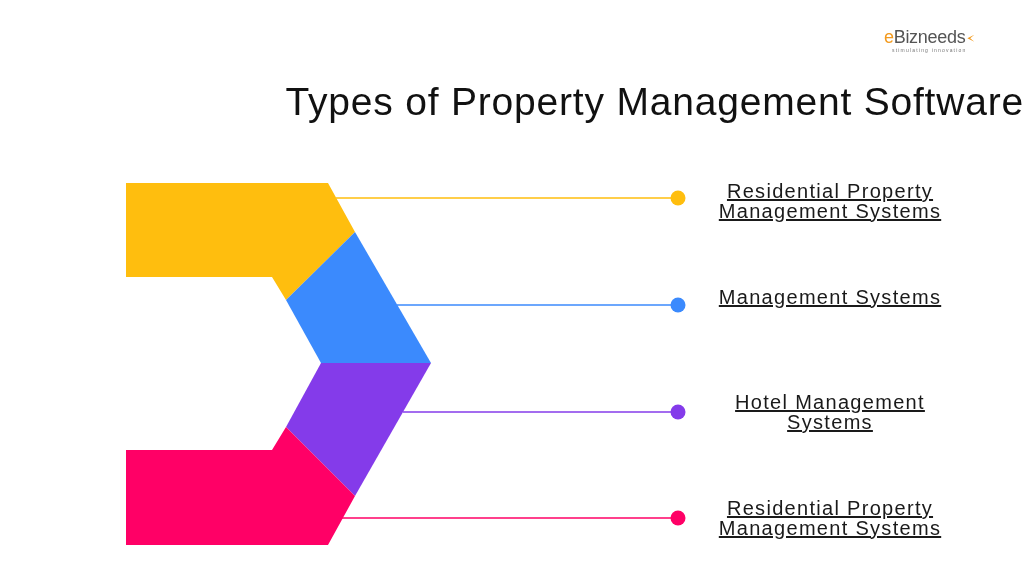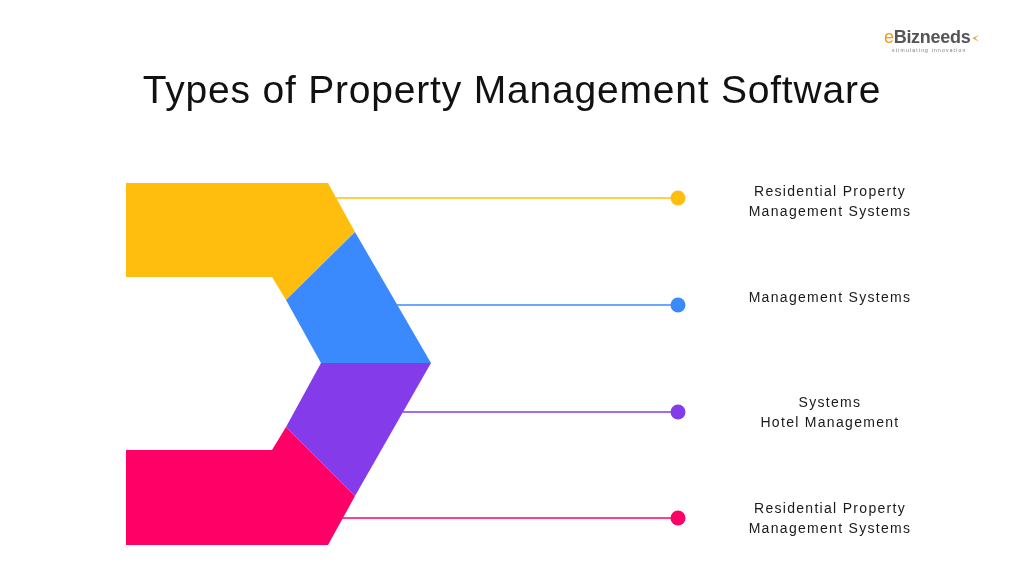--- a/index.html
+++ b/index.html
@@ -1,29 +1,29 @@
 <!DOCTYPE html>
 <html><head>
 <meta charset="utf-8">
 <style>
   html, body { margin:0; padding:0; }
   body { width:1024px; height:576px; background:#ffffff; position:relative; overflow:hidden;
          font-family:"Liberation Sans", "DejaVu Sans", sans-serif; color:#1a1a1a; }
   .logo { position:absolute; left:884px; top:28px; width:110px; height:30px; }
   .logo .word { font-size:18px; letter-spacing:-0.3px; line-height:18px; white-space:nowrap; }
   .logo .e { color:#f39a1e; }
-  .logo .rest { color:#555;font-weight:bold; }
+  .logo .rest { color:#555; }
   .logo .tag { font-size:5px; letter-spacing:1.2px; color:#777; margin-top:1px; padding-left:8px; }
   .logo .mark { display:inline-block; width:7px; height:7px; background:#f39a1e; margin-left:2px;
                 clip-path: polygon(100% 0, 40% 50%, 100% 100%, 0 50%); vertical-align:middle; }
-  .title { position:absolute; left:0; width:1024px; top:68px; text-align:center;
+  .title { position:absolute; left:0; width:1024px; top:80px; text-align:right;
            font-size:39px; letter-spacing:0.8px; color:#111; }
   svg.diagram { position:absolute; left:0; top:0; }
-  .label { position:absolute; width:240px; text-align:center; font-size:14px;
-           letter-spacing:1.3px; line-height:20px; color:#1a1a1a; }
+  .label { position:absolute; width:240px; text-align:center; font-size:20px;
+           letter-spacing:1.3px; line-height:20px; color:#1a1a1a;text-decoration:underline; }
 </style>
 </head>
 <body>
 
 <div class="logo">
   <div class="word"><span class="e">e</span><span class="rest">Bizneeds</span><span class="mark"></span></div>
   <div class="tag">stimulating innovation</div>
 </div>
 
 <div class="title">Types of Property Management Software</div>
@@ -47,19 +47,19 @@
 </svg>
 
 <div class="label" style="left:710px; top:181px;">
   <div>Residential Property</div>
   <div>Management Systems</div>
 </div>
 <div class="label" style="left:710px; top:287px;">
   <div>Management Systems</div>
 </div>
 <div class="label" style="left:710px; top:392px;">
+  <div>Hotel Management</div>
   <div>Systems</div>
-  <div>Hotel Management</div>
 </div>
 <div class="label" style="left:710px; top:498px;">
   <div>Residential Property</div>
   <div>Management Systems</div>
 </div>
 
 </body></html>

